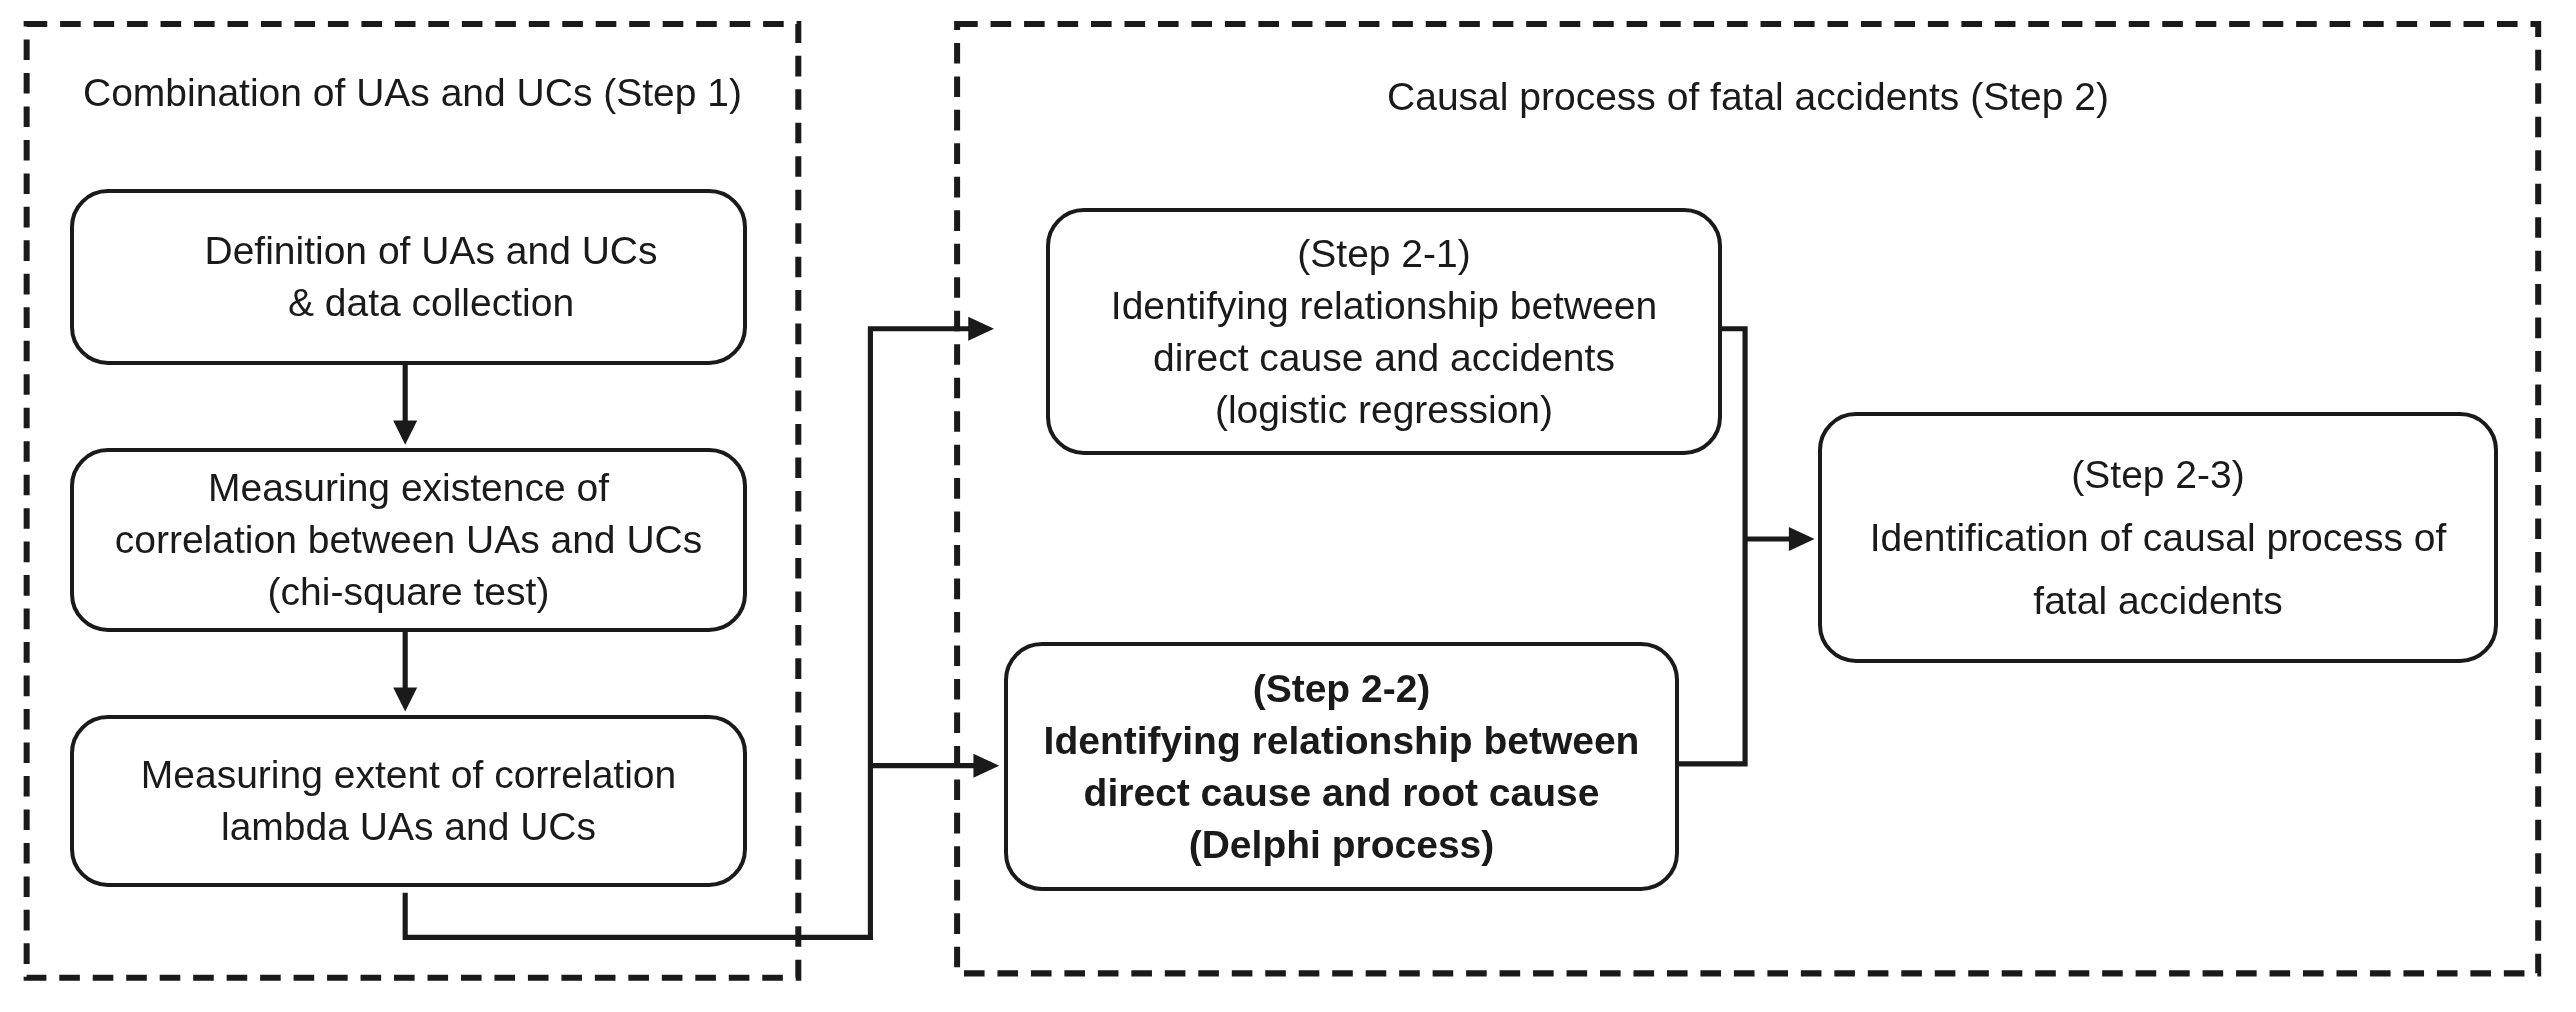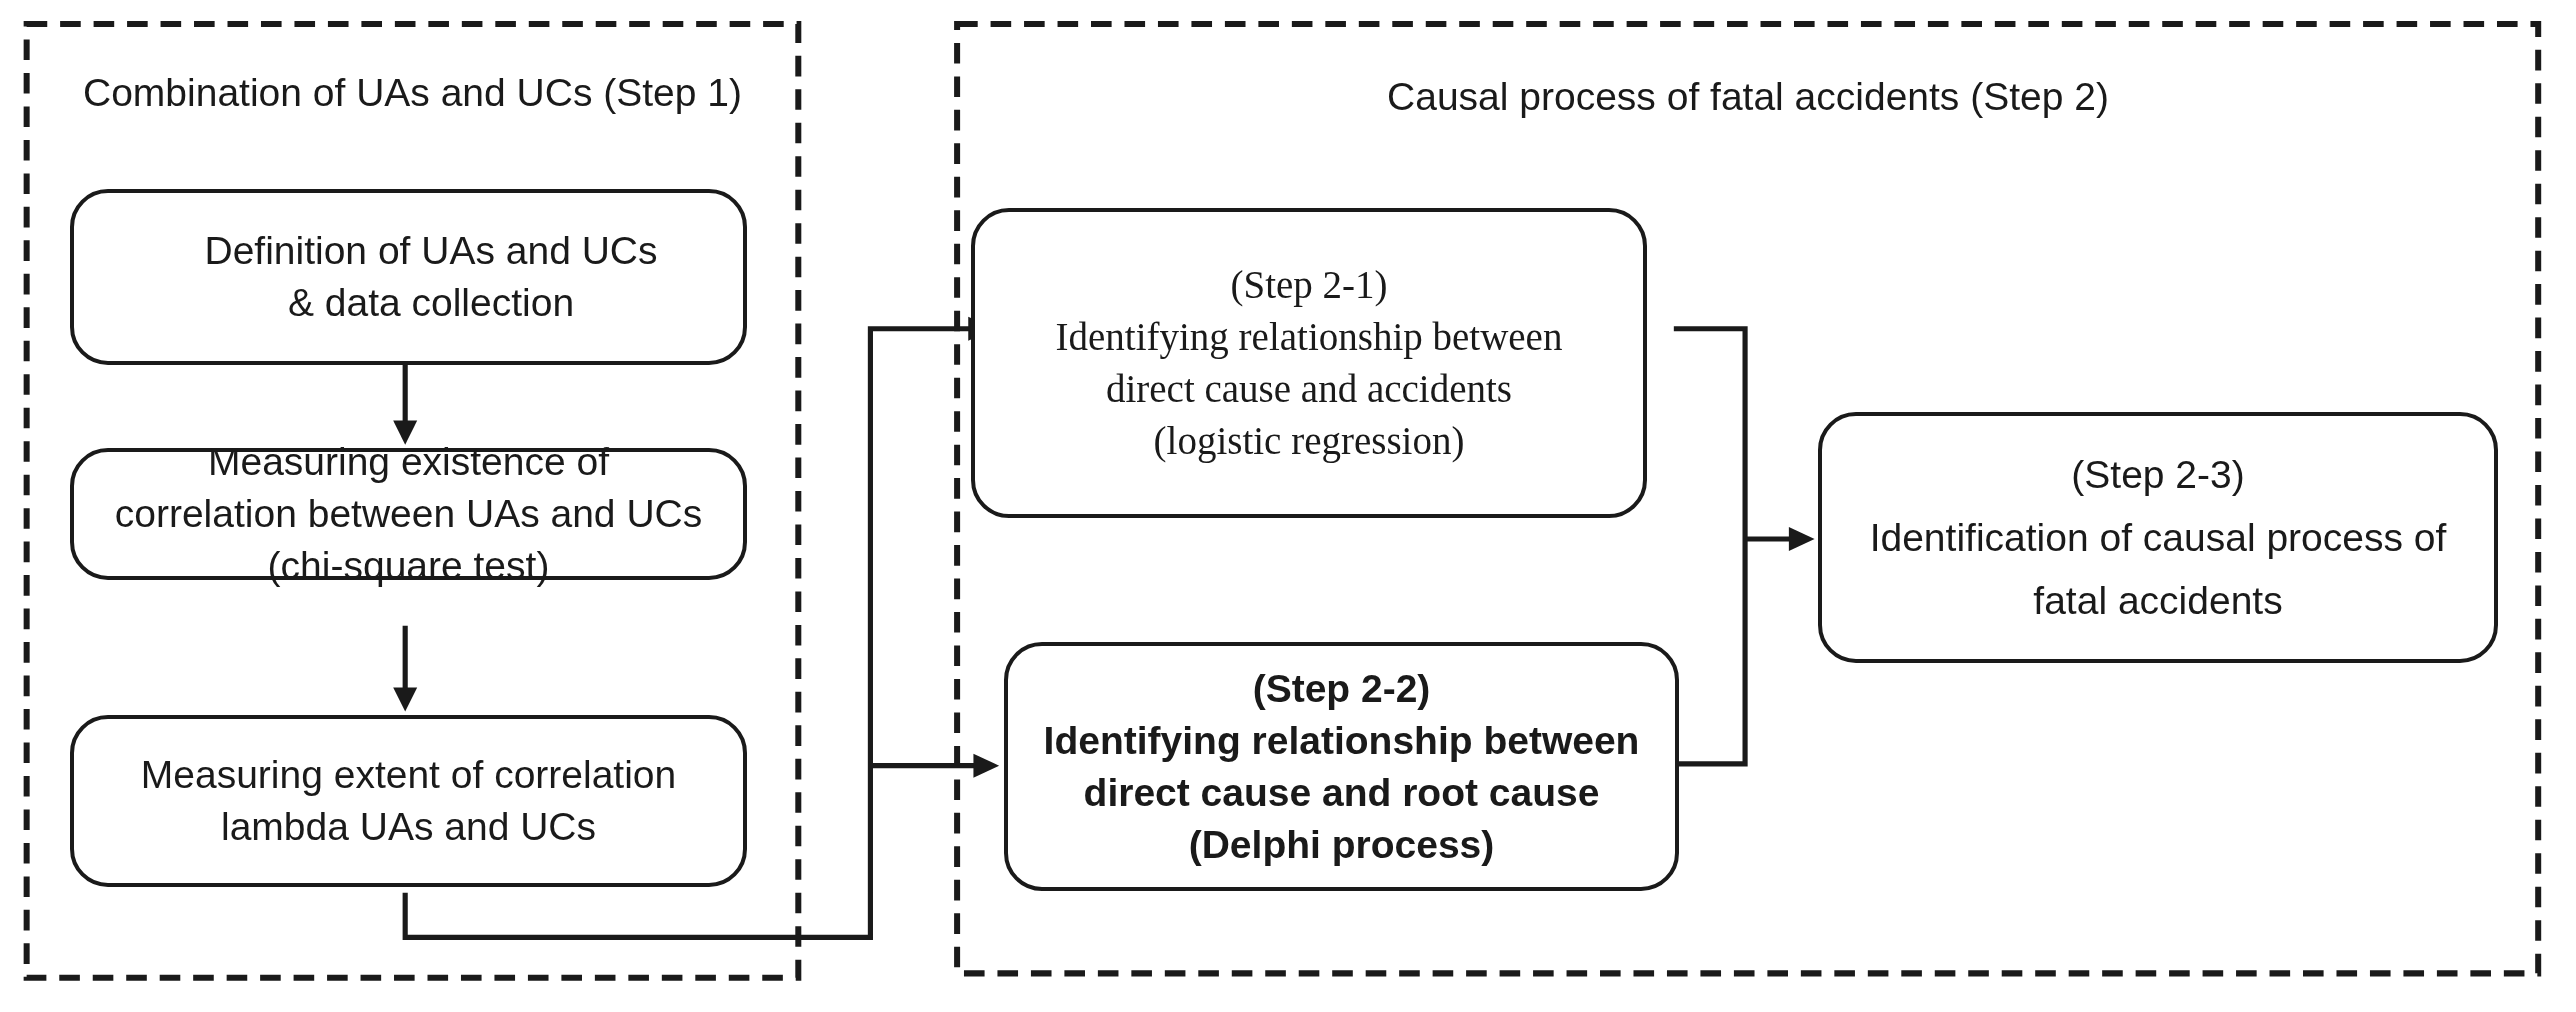--- a/index.html
+++ b/index.html
@@ -66,32 +66,32 @@
   </svg>
 
   <div class="panel-title" style="left:24px; top:68px; width:777px;">Combination of UAs and UCs (Step 1)</div>
   <div class="panel-title" style="left:955px; top:72px; width:1586px;">Causal process of fatal accidents (Step 2)</div>
 
   <div class="node" style="left:70px; top:189px; width:677px; height:176px;padding-left:45px;">
     <div class="tline">Definition of UAs and UCs</div>
     <div class="tline">&amp; data collection</div>
   </div>
 
-  <div class="node" style="left:70px; top:448px; width:677px; height:132px;">
+  <div class="node" style="left:70px; top:448px; width:677px; height:184px;">
     <div class="tline">Measuring existence of</div>
     <div class="tline">correlation between UAs and UCs</div>
     <div class="tline">(chi-square test)</div>
   </div>
 
   <div class="node" style="left:70px; top:715px; width:677px; height:172px;">
     <div class="tline">Measuring extent of correlation</div>
     <div class="tline">lambda UAs and UCs</div>
   </div>
 
-  <div class="node" style="left:971px; top:208px; width:676px; height:310px;font-family:Liberation Serif, serif;">
+  <div class="node" style="left:1046px; top:208px; width:676px; height:247px;">
     <div class="tline">(Step 2-1)</div>
     <div class="tline">Identifying relationship between</div>
     <div class="tline">direct cause and accidents</div>
     <div class="tline">(logistic regression)</div>
   </div>
 
   <div class="node" style="left:1004px; top:642px; width:675px; height:249px;font-weight:bold;">
     <div class="tline">(Step 2-2)</div>
     <div class="tline">Identifying relationship between</div>
     <div class="tline">direct cause and root cause</div>

